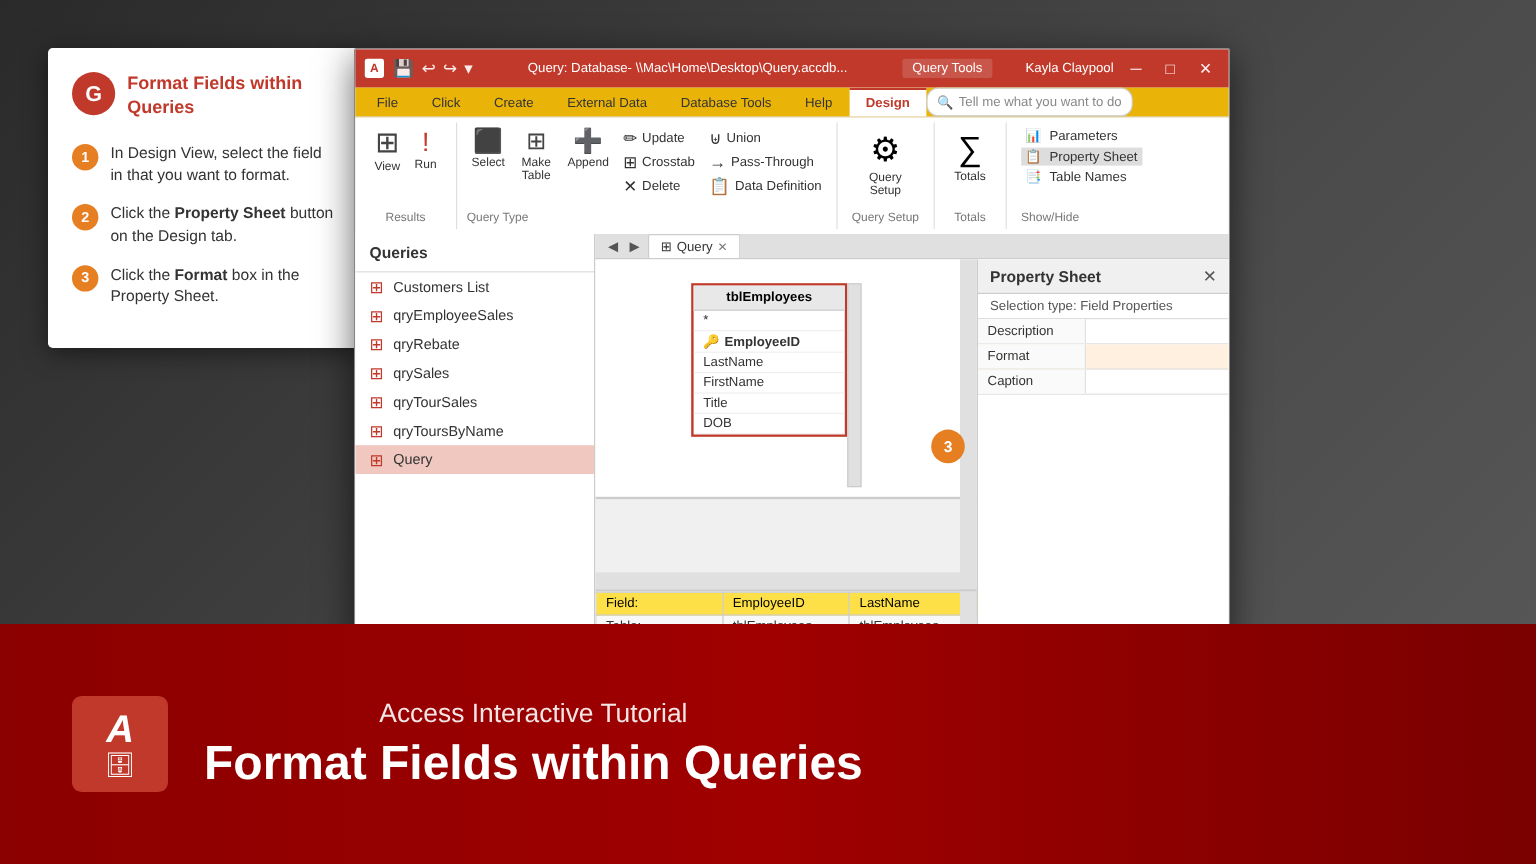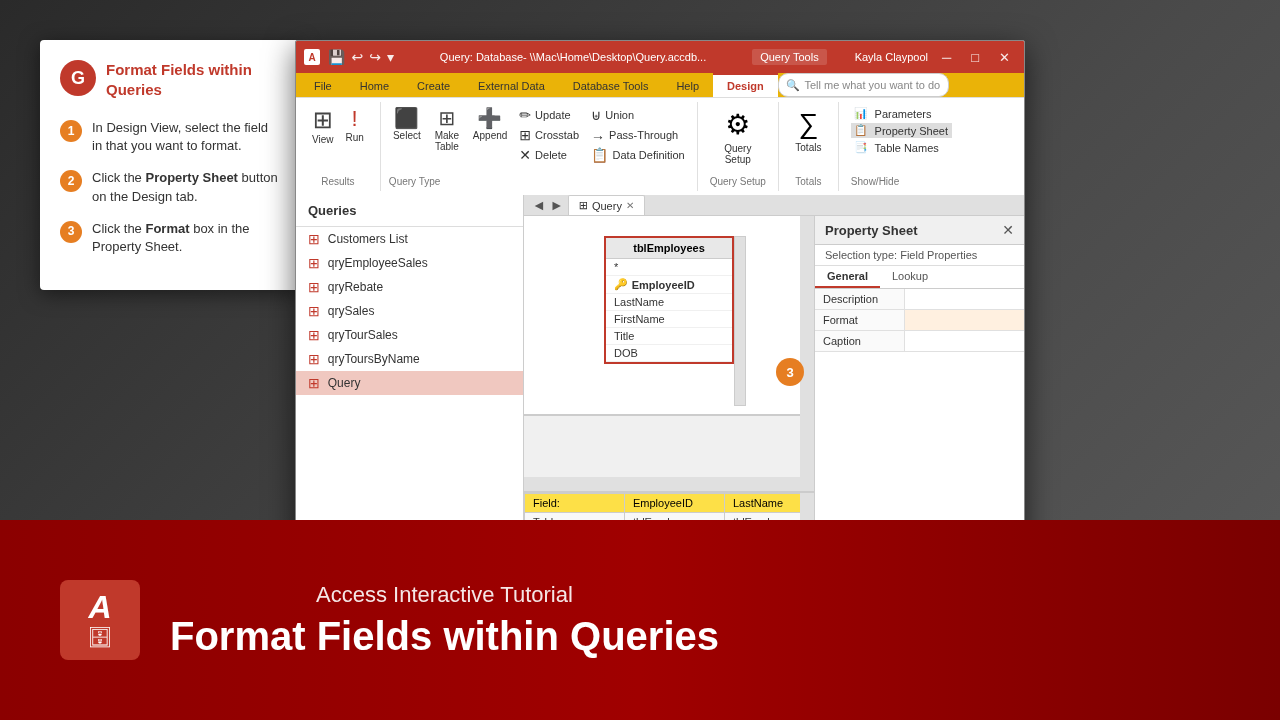--- a/index.html
+++ b/index.html
@@ -306,21 +306,21 @@
     }
 
     
     .query-area {
       display: flex;
       height: calc(100% - 32px - 100px);
       background: #f0f0f0;
     }
 
     .queries-panel {
-      width: 228px;
+      width: 200px;
       background: white;
       border-right: 1px solid #ccc;
       overflow-y: auto;
     }
 
     .queries-header {
       font-size: 13px;
       font-weight: 600;
       color: #333;
       padding: 8px 12px;
@@ -744,21 +744,21 @@
         <span class="query-tools-label">Query Tools</span>
       </div>
       <span class="user-name">Kayla Claypool</span>
       <span class="win-btn">─</span>
       <span class="win-btn">□</span>
       <span class="win-btn">✕</span>
     </div>
 
     <div class="ribbon-tabs">
       <div class="ribbon-tab">File</div>
-      <div class="ribbon-tab">Home</div>
+      <div class="ribbon-tab">Click</div>
       <div class="ribbon-tab">Create</div>
       <div class="ribbon-tab">External Data</div>
       <div class="ribbon-tab">Database Tools</div>
       <div class="ribbon-tab">Help</div>
       <div class="ribbon-tab active">Design</div>
       <div class="tell-me-search">
         <span>🔍</span>
         <span>Tell me what you want to do</span>
       </div>
     </div>
@@ -929,24 +929,20 @@
 
             <div style="position:absolute;top:20px;left:210px;width:12px;height:170px;background:#e0e0e0;border:1px solid #ccc;"></div>
           </div>
 
           <div class="property-sheet">
             <div class="ps-header">
               <span class="ps-title">Property Sheet</span>
               <span class="ps-close">✕</span>
             </div>
             <div class="ps-selection-type">Selection type: Field Properties</div>
-            <div class="ps-tabs">
-              <div class="ps-tab active">General</div>
-              <div class="ps-tab">Lookup</div>
-            </div>
             <div class="ps-properties">
               <div class="ps-prop">
                 <div class="ps-prop-name">Description</div>
                 <div class="ps-prop-value"></div>
               </div>
               <div class="ps-prop highlighted">
                 <div class="ps-prop-name">Format</div>
                 <div class="ps-prop-value"></div>
               </div>
               <div class="ps-prop">

